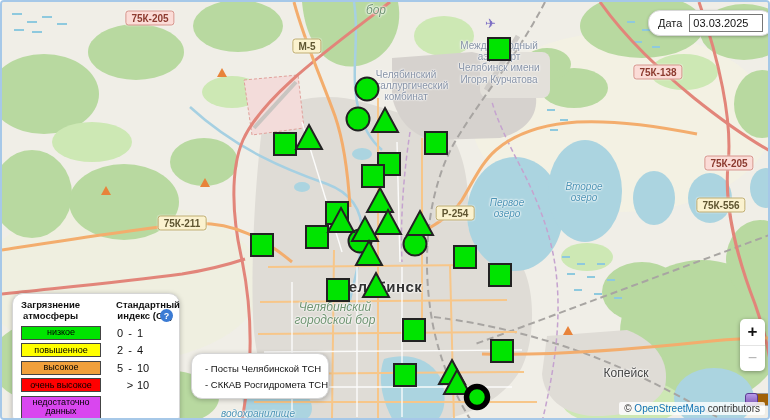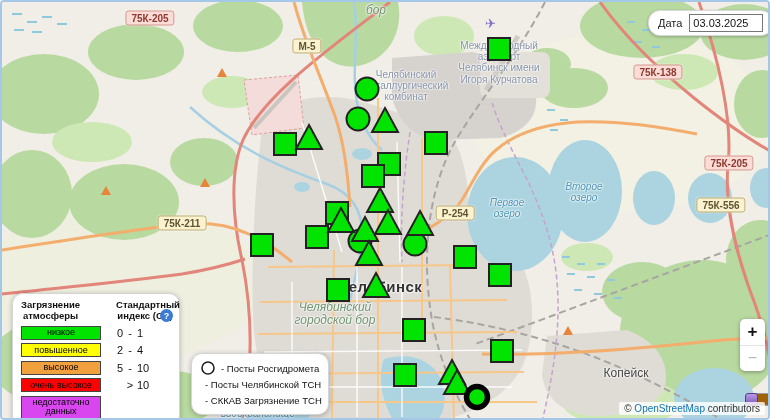--- a/index.html
+++ b/index.html
@@ -302,35 +302,29 @@
           <span class="from"></span>
           <span class="dash"></span>
           <span class="to"></span>
         </div>
     </div>
   </div>
 
   <div class="panel markerlegend">
     <div class="mlg-row">
       <svg width="16" height="16">
-          <circle cx="8" cy="8" r="6" fill="#fff" stroke="#222" stroke-width="1.6"></circle>
-        </svg>
-      <span>- Посты Росгидромета</span>
-    </div>
-    <div class="mlg-row">
-      <svg width="16" height="16">
           <rect x="2.5" y="2.5" width="11" height="11" fill="#fff" stroke="#222" stroke-width="1.6"></rect>
         </svg>
       <span>- Посты Челябинской ТСН</span>
     </div>
     <div class="mlg-row">
       <svg width="16" height="16">
           <polygon points="8,1.8 14.6,14.2 1.4,14.2" fill="#fff" stroke="#222" stroke-width="1.6"></polygon>
         </svg>
-      <span>- СККАВ Загрязнение ТСН</span>
+      <span>- СККАВ Росгидромета ТСН</span>
     </div>
   </div>
 
   <div class="zoomctl">
     <div class="zbtn in">+</div>
     <div class="zbtn out">−</div>
   </div>
 
   <div class="slider">
     <div class="handle"></div>

